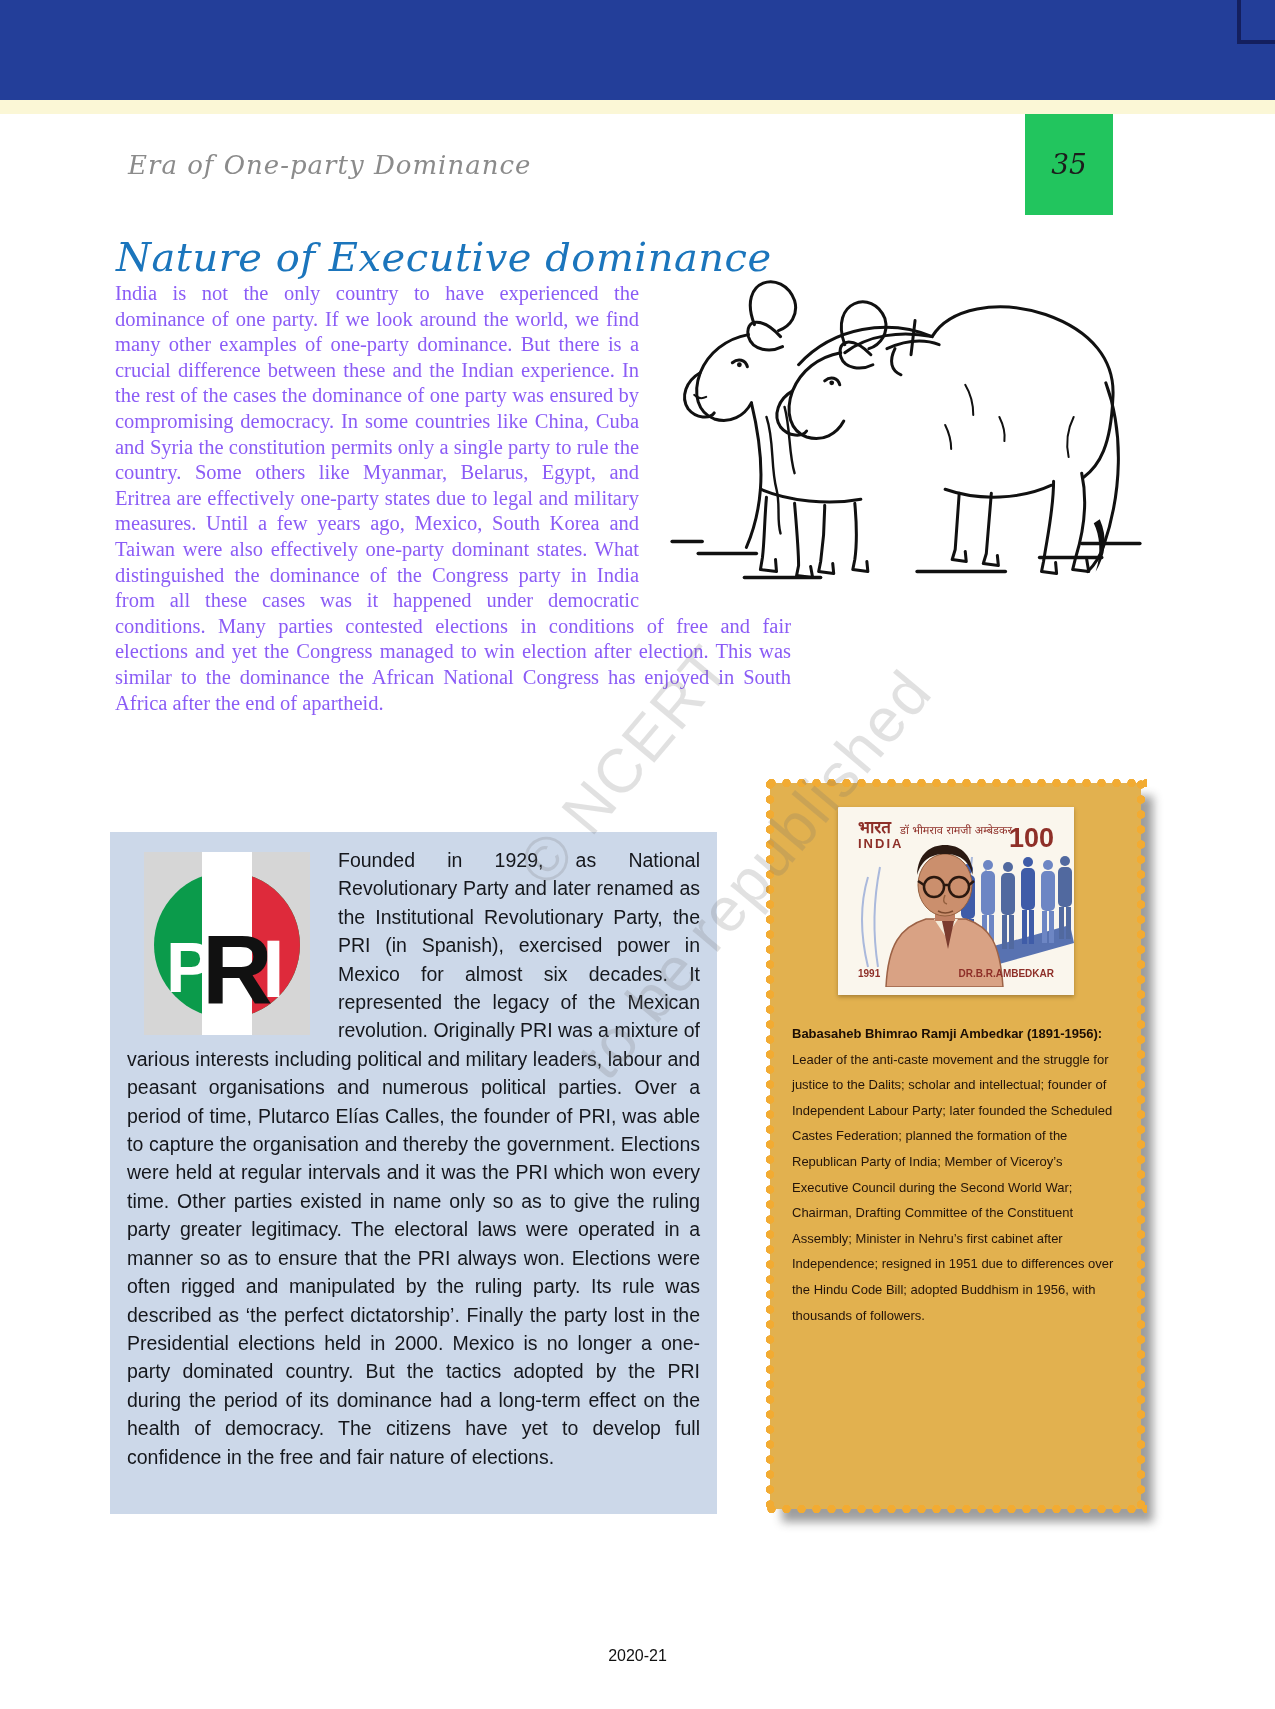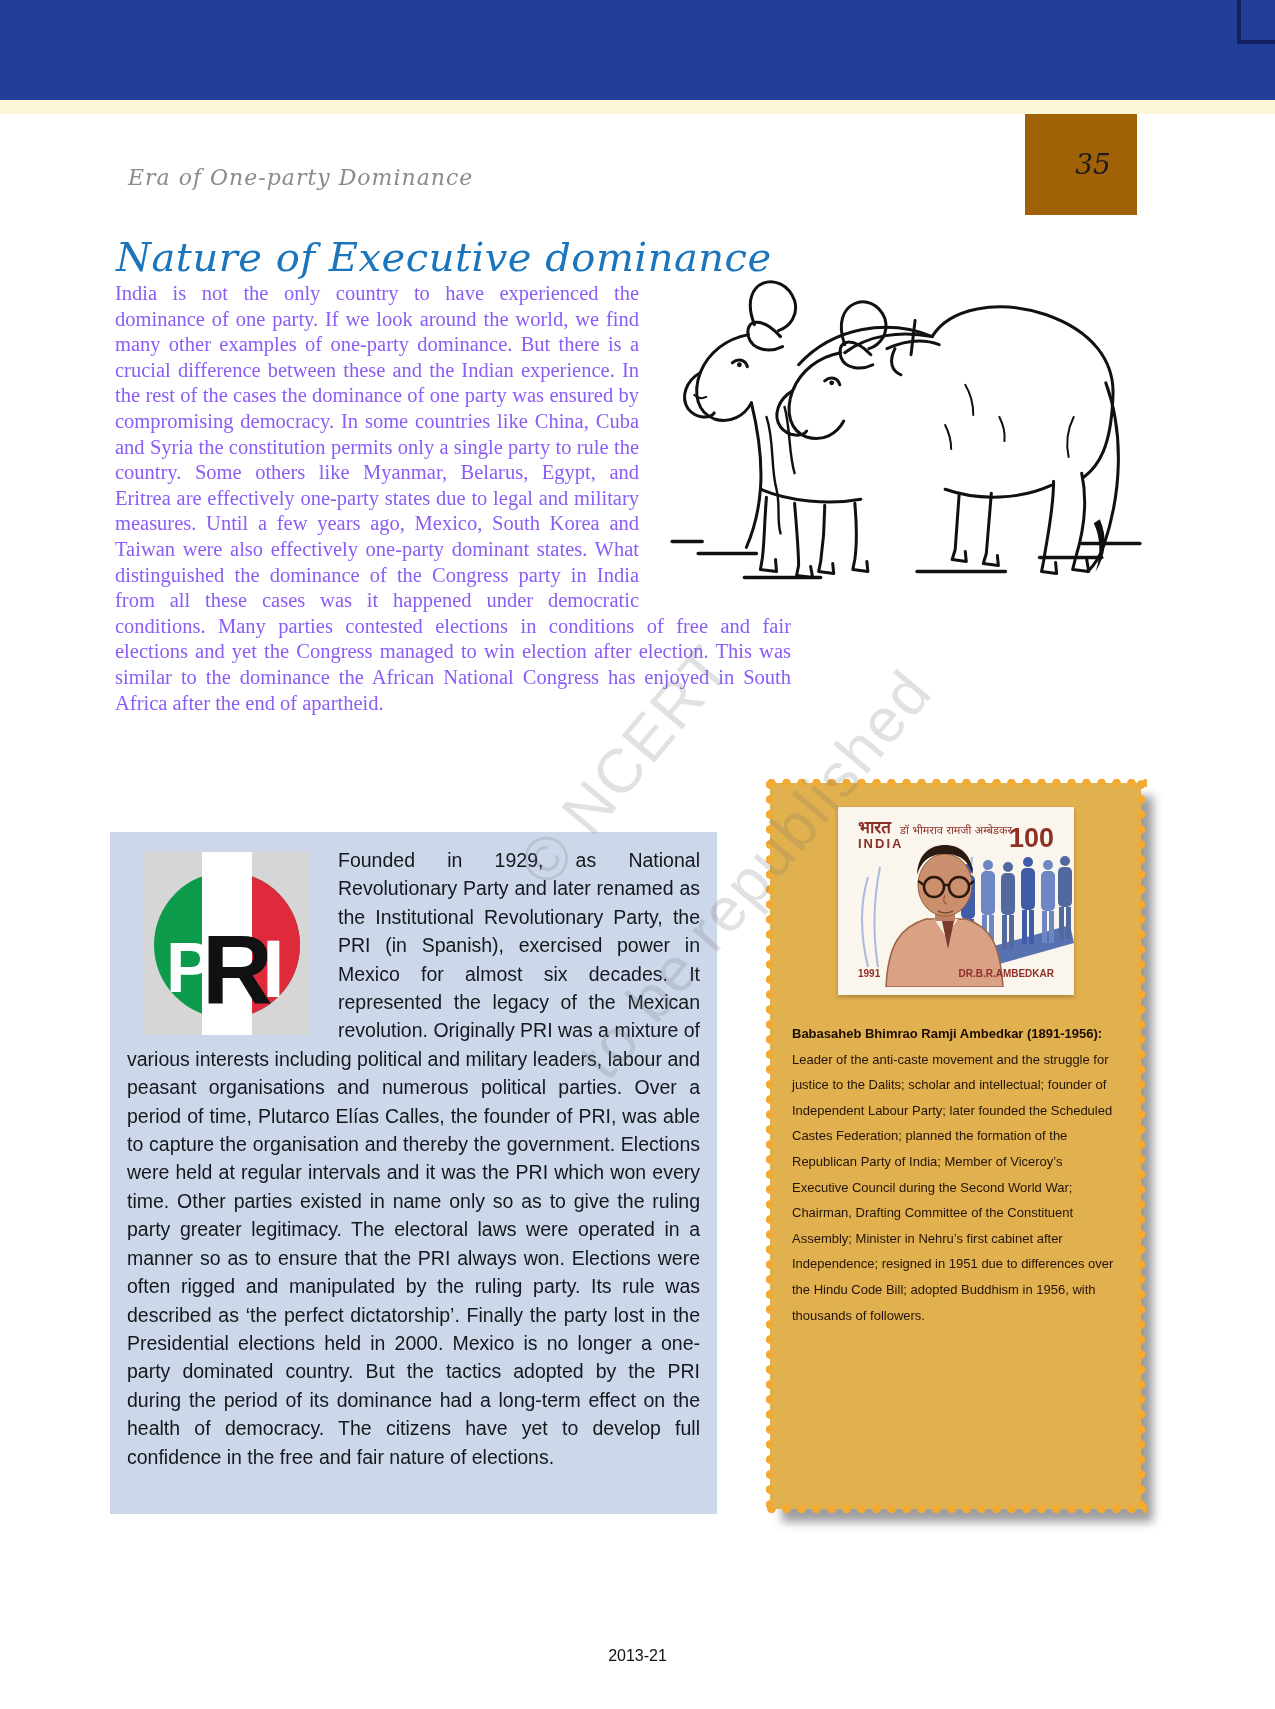--- a/index.html
+++ b/index.html
@@ -4,26 +4,26 @@
 <title>Textbook page</title>
 <style>
   html,body{margin:0;padding:0;background:#ffffff;}
   .page{position:relative;width:1275px;height:1709px;background:#ffffff;overflow:hidden;
         font-family:"Liberation Serif", serif;}
   
   .top-band{position:absolute;left:0;top:0;width:1275px;height:100px;background:#233e99;}
   .corner-box{position:absolute;left:1237px;top:-26px;width:90px;height:62px;
               background:#233e99;border:4px solid #141f5e;}
   .cream-strip{position:absolute;left:0;top:100px;width:1275px;height:14px;background:#fbf7d6;}
-  .page-tab{position:absolute;left:1025px;top:114px;width:88px;height:101px;background:#a16207;
-            display:flex;align-items:center;justify-content:center;padding-left:24px;}
+  .page-tab{position:absolute;left:1025px;top:114px;width:88px;height:101px;background:#22c55e;
+            display:flex;align-items:center;justify-content:center;}
   .page-tab span{font-family:"DejaVu Serif", serif;font-style:italic;font-size:28px;color:#1c1c1c;}
   
   .running-head{position:absolute;left:128px;top:150px;font-family:"DejaVu Serif", serif;
-                font-style:italic;font-size:22px;letter-spacing:1px;color:#8b8b8b;margin-top:15px;}
+                font-style:italic;font-size:26px;letter-spacing:1px;color:#8b8b8b;}
   
   .section-heading{position:absolute;left:116px;top:234px;margin:0;font-family:"DejaVu Serif", serif;
                    font-style:italic;font-weight:normal;font-size:40px;letter-spacing:0.5px;color:#1b75bc;}
   
   .body-par{position:absolute;left:115px;top:281px;width:676px;margin:0;
             font-size:20.5px;line-height:25.6px;text-align:justify;color:#8b5cf6;}
   .float-spacer{float:right;width:152px;height:308px;}
   .bullocks{position:absolute;left:648px;top:256px;width:512px;height:352px;}
   
   .pri-box{position:absolute;left:110px;top:832px;width:607px;height:682px;background:#ccd8e9;
@@ -229,15 +229,15 @@
     </div>
 
     <p class="gold-text"><b>Babasaheb Bhimrao Ramji Ambedkar (1891-1956):</b><span> Leader of the anti-caste movement and the struggle for justice to the Dalits; scholar and intellectual; founder of Independent Labour Party; later founded the Scheduled Castes Federation; planned the formation of the Republican Party of India; Member of Viceroy’s Executive Council during the Second World War;  Chairman, Drafting Committee of the Constituent Assembly; Minister in Nehru’s first cabinet after Independence; resigned in 1951 due to differences over the Hindu Code Bill; adopted Buddhism in 1956, with thousands of followers.</span></p>
   </div>
 
   <div class="watermark">
     <div>© NCERT</div>
     <div>to be republished</div>
   </div>
 
-  <div class="footer">2013-21</div>
+  <div class="footer">2020-21</div>
 
 </div>
 
 </body></html>

